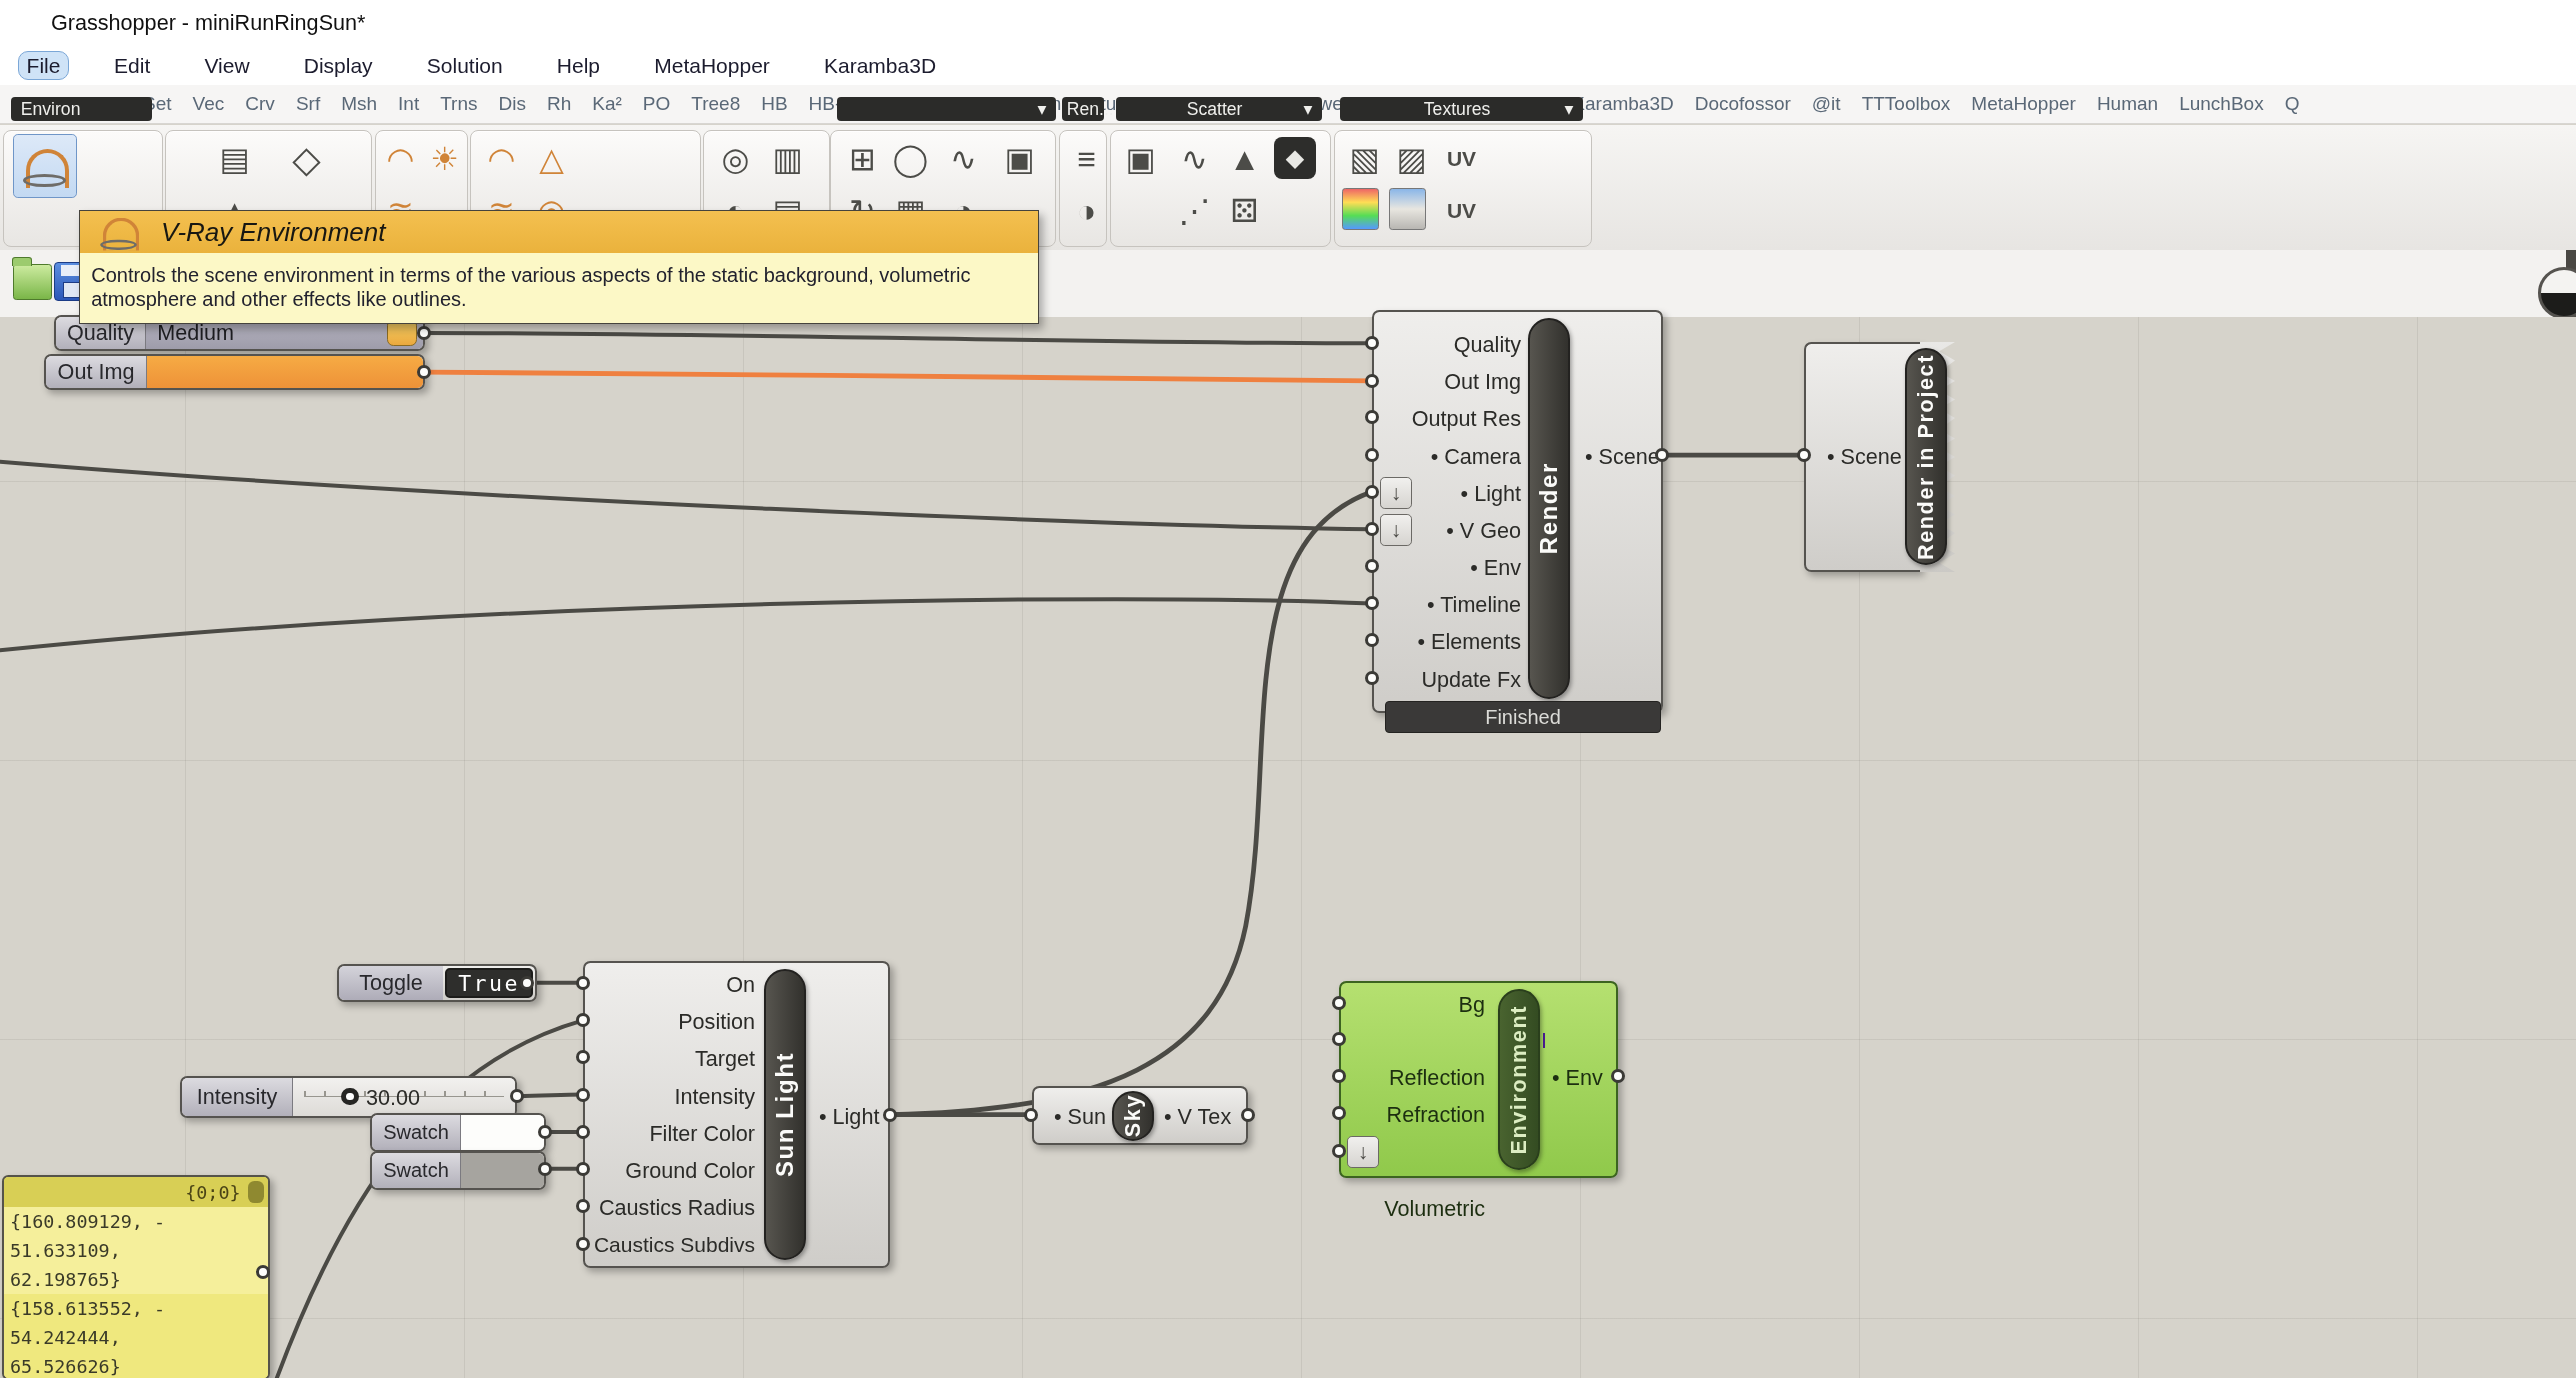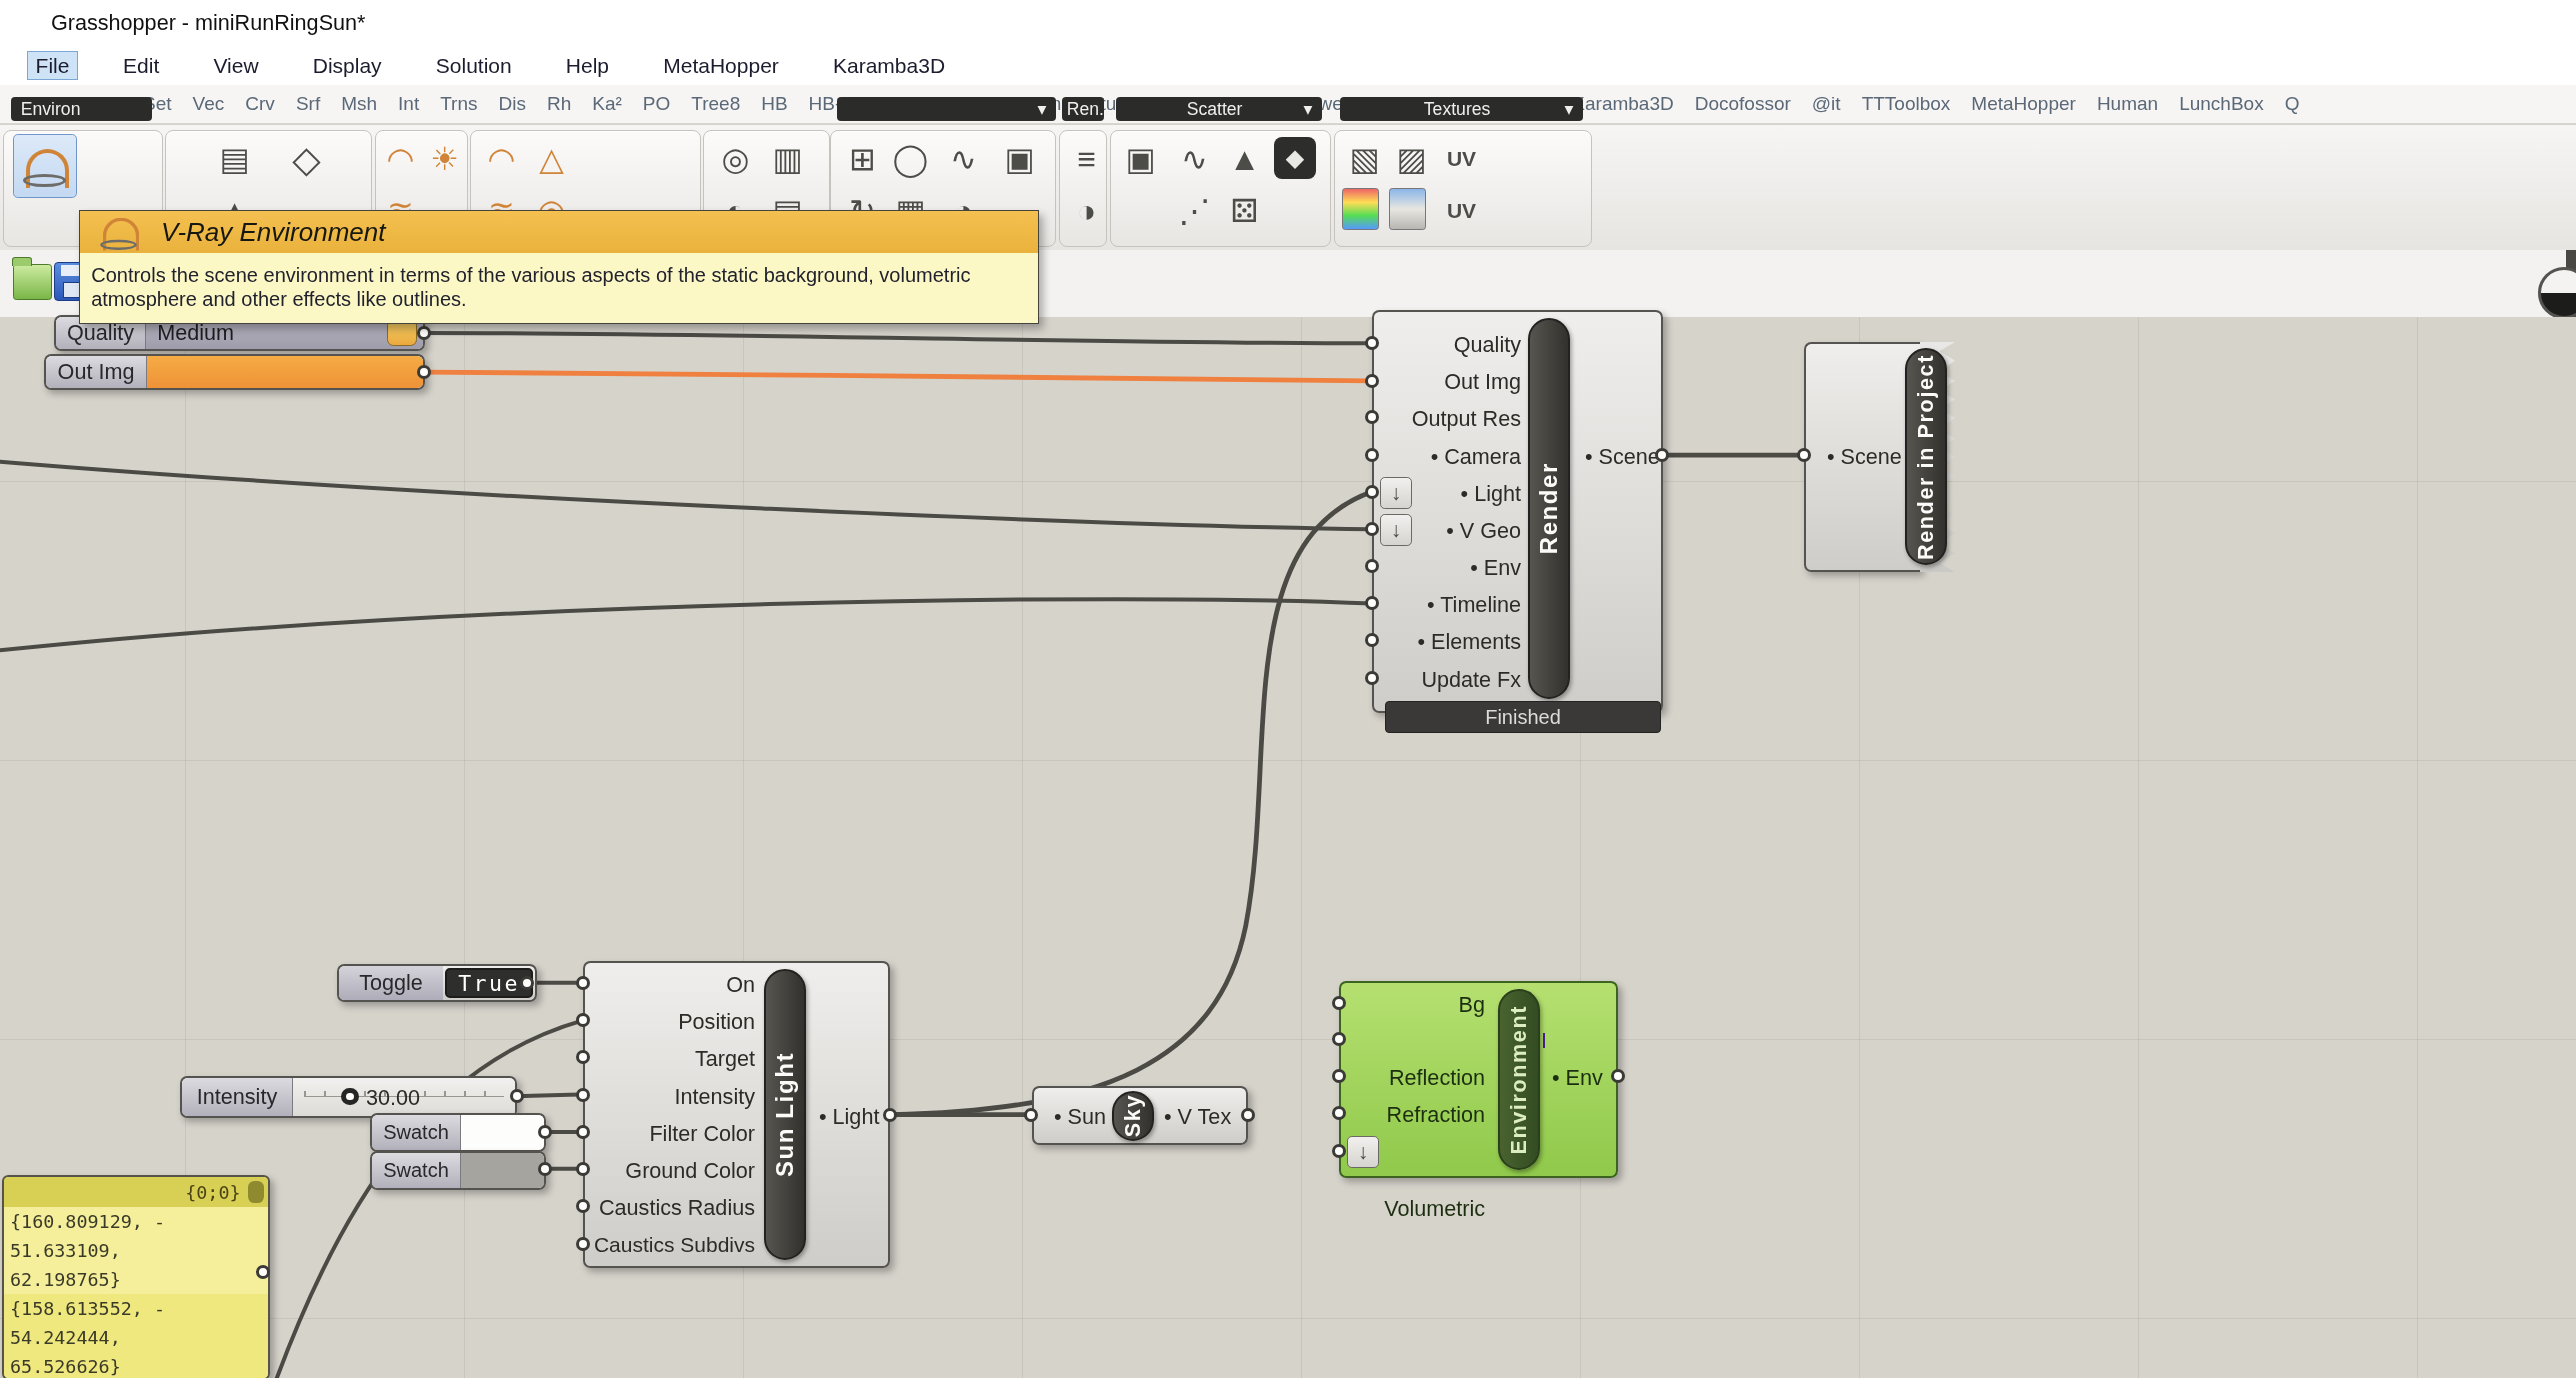--- a/index.html
+++ b/index.html
@@ -3,21 +3,21 @@
 <meta charset="utf-8">
 <style>
   html,body{margin:0;padding:0;background:#d6d3cb;font-family:"Liberation Sans",sans-serif;}
   #stage{position:relative;width:2576px;height:1378px;overflow:hidden;background:#d6d3cb;}
   .abs{position:absolute;}
   
   #titlebar{left:0;top:0;width:2576px;height:46px;background:#ffffff;border-bottom:0.8px solid #eee;}
   #title{left:51px;top:9.6px;font-size:21.6px;color:#111;}
   #menubar{left:0;top:46px;width:2576px;height:39px;background:#ffffff;display:flex;align-items:center;gap:35px;padding-left:17.6px;box-sizing:border-box;}
   .menu-item{font-size:21px;color:#1c1c2e;padding:3.2px 9.6px;}
-  .menu-item.active{background:#cfe3f7;border:1.6px solid #7ba7d7;border-radius:0;padding:1.6px 8px;margin-left:9px;}
+  .menu-item.active{background:#cfe3f7;border:1.6px solid #7ba7d7;border-radius:10px;padding:1.6px 8px;}
   #tabbar{left:0;top:85px;width:2576px;height:39px;background:#f6f5f4;display:flex;align-items:center;gap:21px;padding-left:24px;box-sizing:border-box;border-bottom:0.8px solid #d8d6d2;}
   .tab-item{font-size:19px;color:#5a6877;white-space:nowrap;}
   
   #toolbar{left:0;top:125px;width:2576px;height:125px;background:linear-gradient(180deg,#f6f5f3,#e7e5e2);border-bottom:0.8px solid #b8b5b0;}
   .tpanel{position:absolute;top:4.8px;height:115px;border:1.6px solid #c6c3be;border-radius:8px;background:linear-gradient(180deg,#fcfbfa,#e8e6e3);box-shadow:inset 0 0.8px 0 #fff;}
   .tlabel{position:absolute;top:97px;height:24px;background:#2b2b29;border-radius:4px;color:#efefec;font-size:17.6px;display:flex;align-items:center;padding:0 9.6px;box-sizing:border-box;justify-content:space-between;}
   .tbicon{position:absolute;width:45px;height:46px;display:flex;align-items:center;justify-content:center;font-size:32px;color:#4c4c48;}
   .tbicon.orange{color:#d08438;}
   .tbicon.dark{background:#2d2d2b;border-radius:8px;color:#e8e8e4;font-size:24px;width:42px;height:42px;}
   .dome{position:relative;width:43px;height:35px;}

